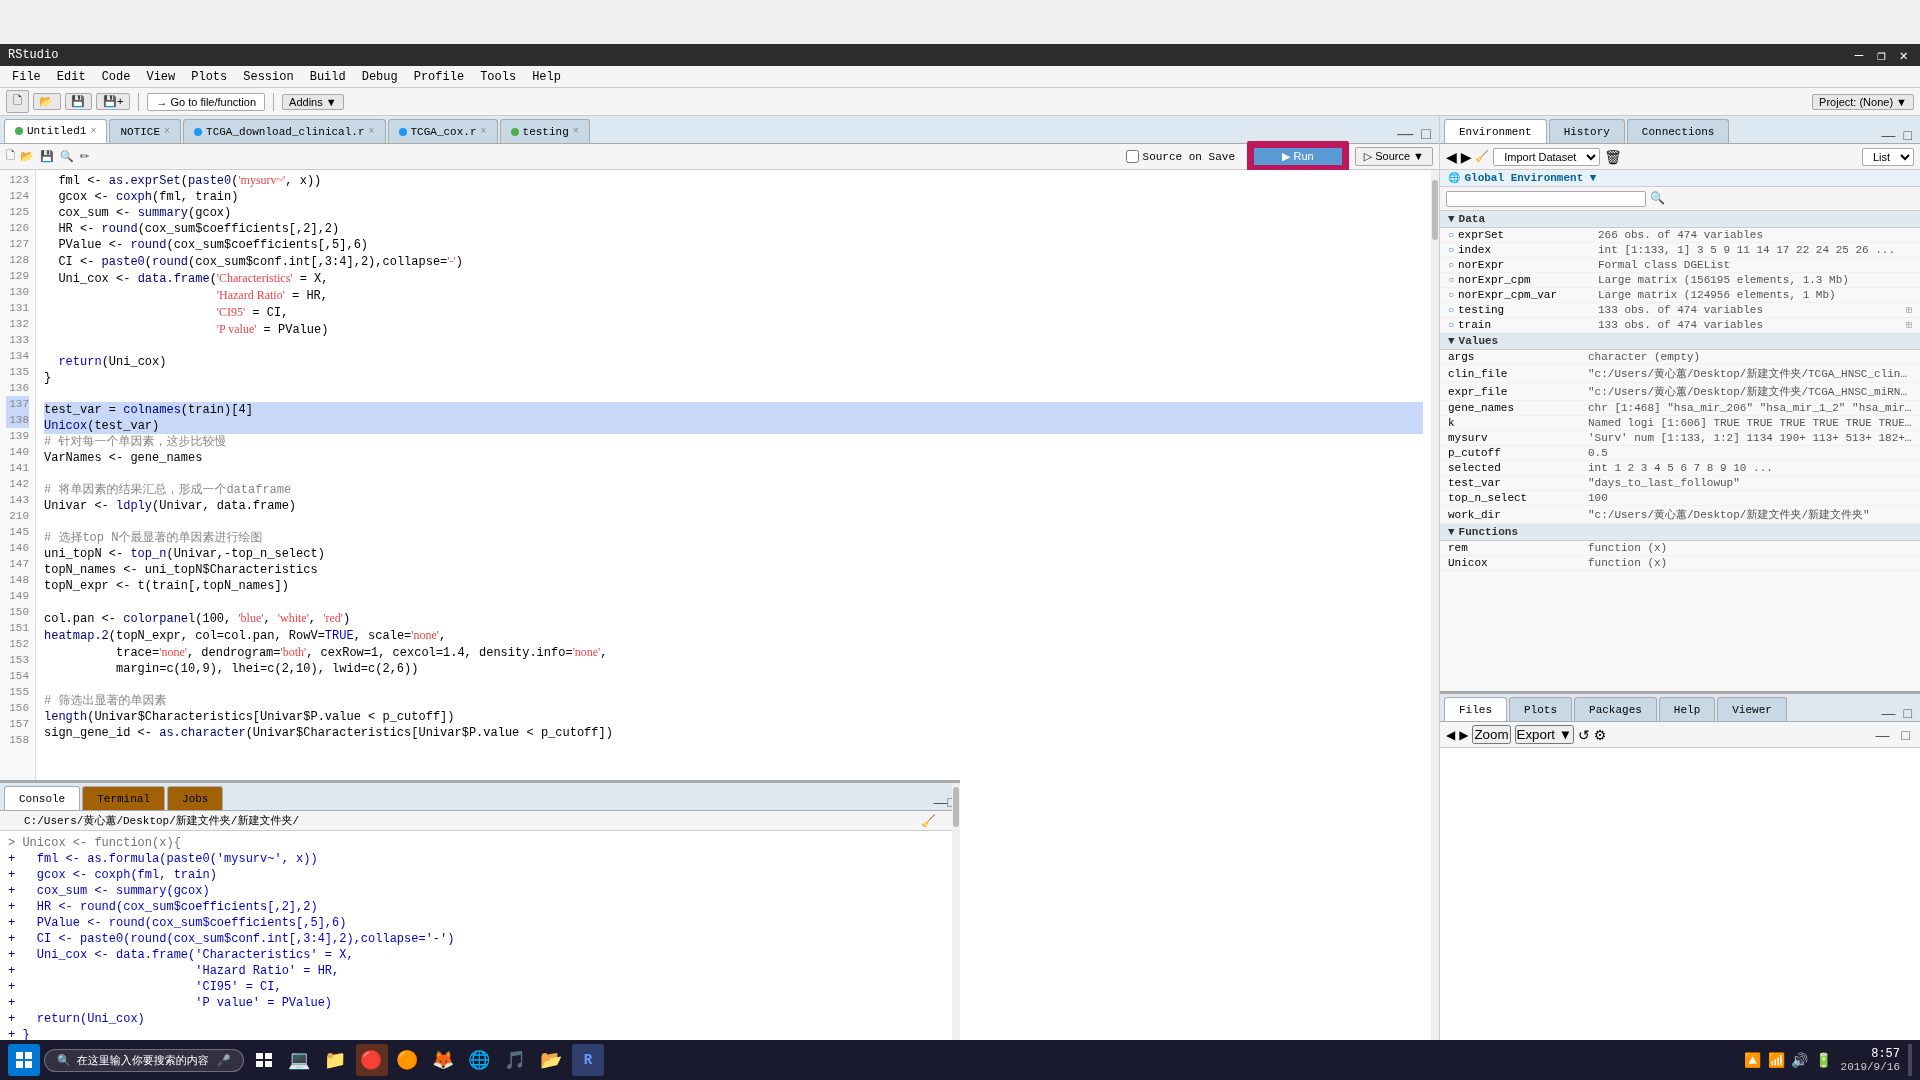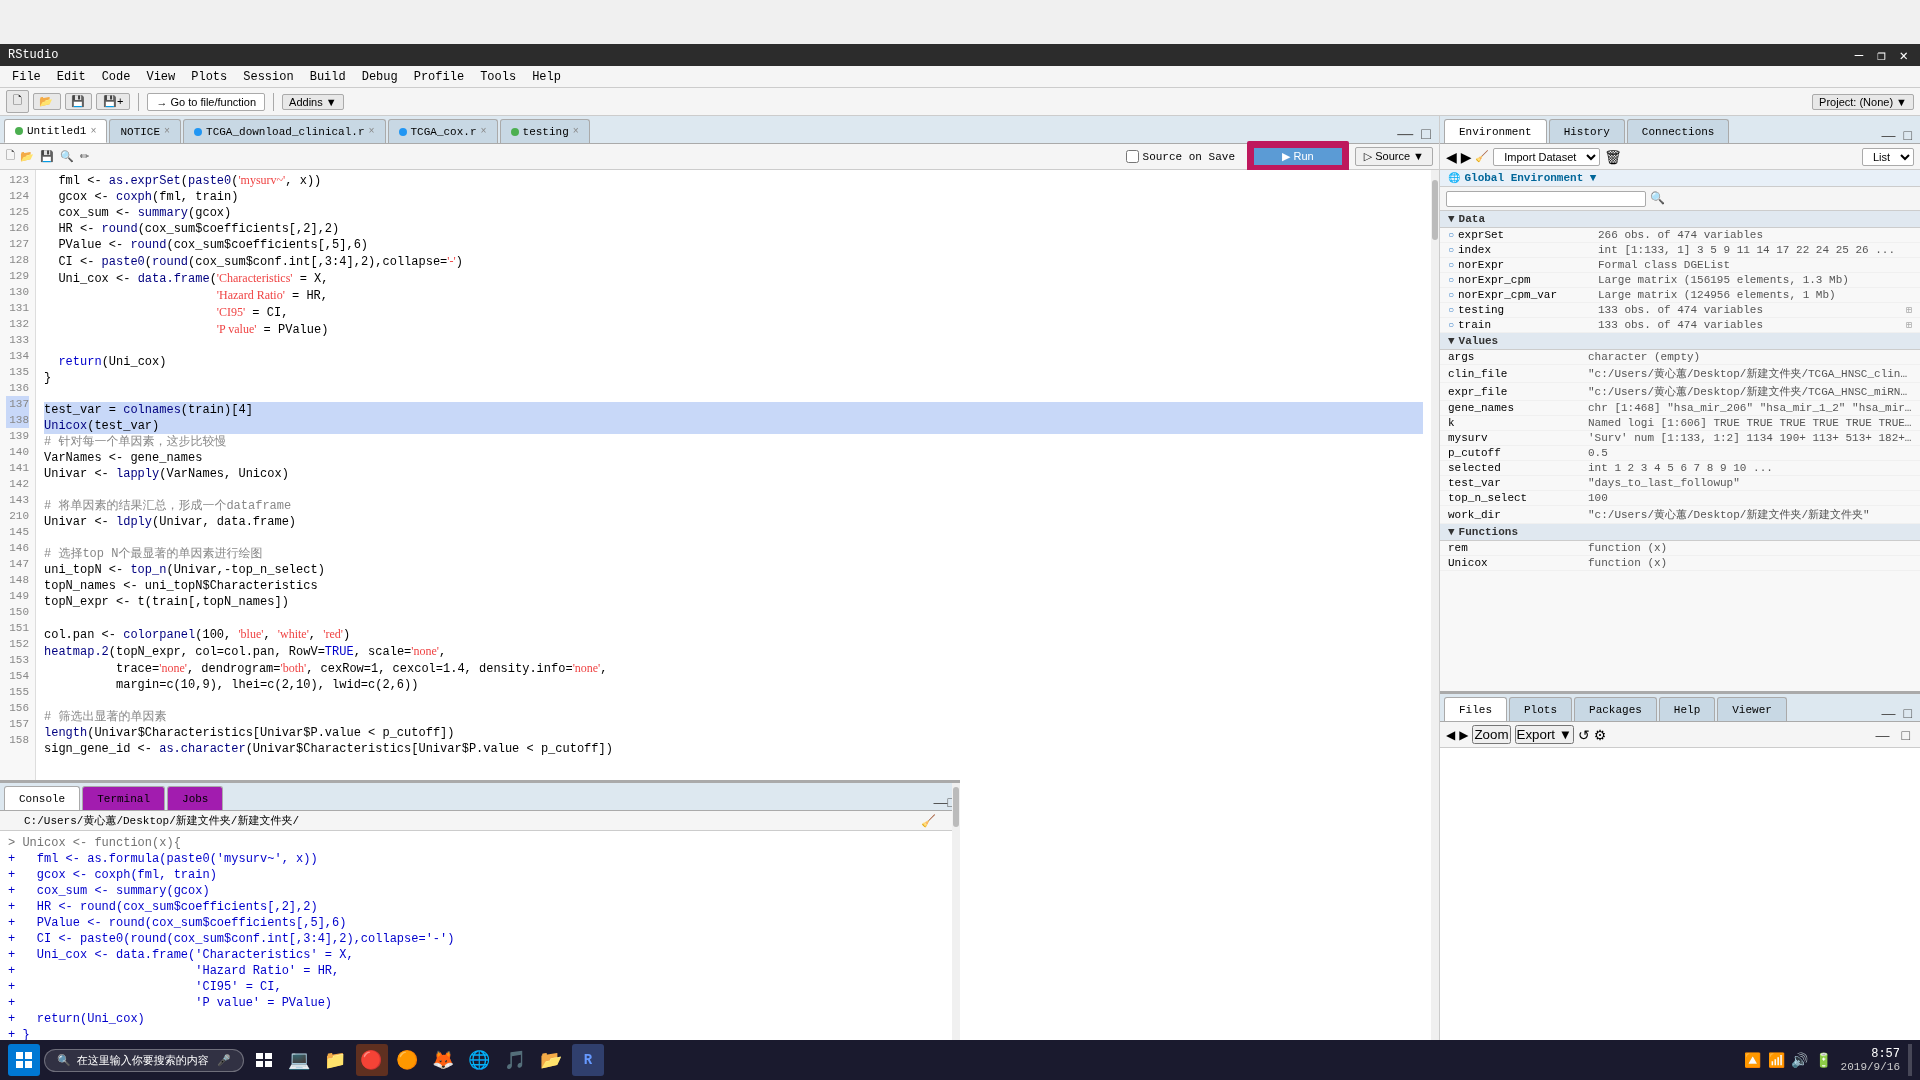--- a/index.html
+++ b/index.html
@@ -84,21 +84,21 @@
     .files-tab { display: flex; align-items: center; height: 24px; padding: 0 14px; background: #c8d8e4; border: 1px solid #aaa; border-bottom: none; font-size: 11px; cursor: pointer; border-radius: 3px 3px 0 0; margin-right: 2px; }
     .files-tab.active { background: white; }
     
     
     .files-toolbar { background: #f5f5f5; height: 26px; border-bottom: 1px solid #ccc; display: flex; align-items: center; padding: 0 6px; gap: 4px; font-size: 11px; }
     
     
     #console-pane { height: 280px; border-top: 1px solid #aaa; display: flex; flex-direction: column; }
     
     .console-tab-bar { background: #dde8f0; height: 28px; display: flex; align-items: flex-end; border-bottom: 1px solid #aaa; padding: 0 4px; }
-    .console-tab { display: flex; align-items: center; height: 24px; padding: 0 14px; background: #a21caf; border: 1px solid #aaa; border-bottom: none; font-size: 11px; cursor: pointer; border-radius: 3px 3px 0 0; margin-right: 2px; }
+    .console-tab { display: flex; align-items: center; height: 24px; padding: 0 14px; background: #a16207; border: 1px solid #aaa; border-bottom: none; font-size: 11px; cursor: pointer; border-radius: 3px 3px 0 0; margin-right: 2px; }
     .console-tab.active { background: white; }
     
     .console-content { flex: 1; overflow-y: auto; background: white; padding: 4px 8px; font-size: 12px; line-height: 16px; }
     .console-line { white-space: pre; }
     .console-prompt { color: #737373; }
     .console-plus { color: #0000cc; }
     
     
     #taskbar { background: #1a1a2e; height: 40px; display: flex; align-items: center; justify-content: space-between; padding: 0 8px; position: fixed; bottom: 0; width: 1920px; }
     #taskbar-left { display: flex; align-items: center; gap: 4px; }
@@ -255,21 +255,20 @@
         <div class="code-line">                        <span class="str">'CI95'</span> = CI,</div>
         <div class="code-line">                        <span class="str">'P value'</span> = PValue)</div>
         <div class="code-line"></div>
         <div class="code-line">  <span class="kw">return</span>(Uni_cox)</div>
         <div class="code-line">}</div>
         <div class="code-line"></div>
         <div class="code-line selected-line">test_var = <span class="fn">colnames</span>(train)[4]</div>
         <div class="code-line selected-line"><span class="fn">Unicox</span>(test_var)</div>
         <div class="code-line"><span class="cm"># 针对每一个单因素，这步比较慢</span></div>
         <div class="code-line">VarNames &lt;- gene_names</div>
-        <div class="code-line">Univar &lt;- <span class="fn">lapply</span>(VarNames, Unicox)</div>
         <div class="code-line"></div>
         <div class="code-line"><span class="cm"># 将单因素的结果汇总，形成一个dataframe</span></div>
         <div class="code-line">Univar &lt;- <span class="fn">ldply</span>(Univar, data.frame)</div>
         <div class="code-line"></div>
         <div class="code-line"><span class="cm"># 选择top N个最显著的单因素进行绘图</span></div>
         <div class="code-line">uni_topN &lt;- <span class="fn">top_n</span>(Univar,-top_n_select)</div>
         <div class="code-line">topN_names &lt;- uni_topN$Characteristics</div>
         <div class="code-line">topN_expr &lt;- t(train[,topN_names])</div>
         <div class="code-line"></div>
         <div class="code-line">col.pan &lt;- <span class="fn">colorpanel</span>(100, <span class="str">'blue'</span>, <span class="str">'white'</span>, <span class="str">'red'</span>)</div>

